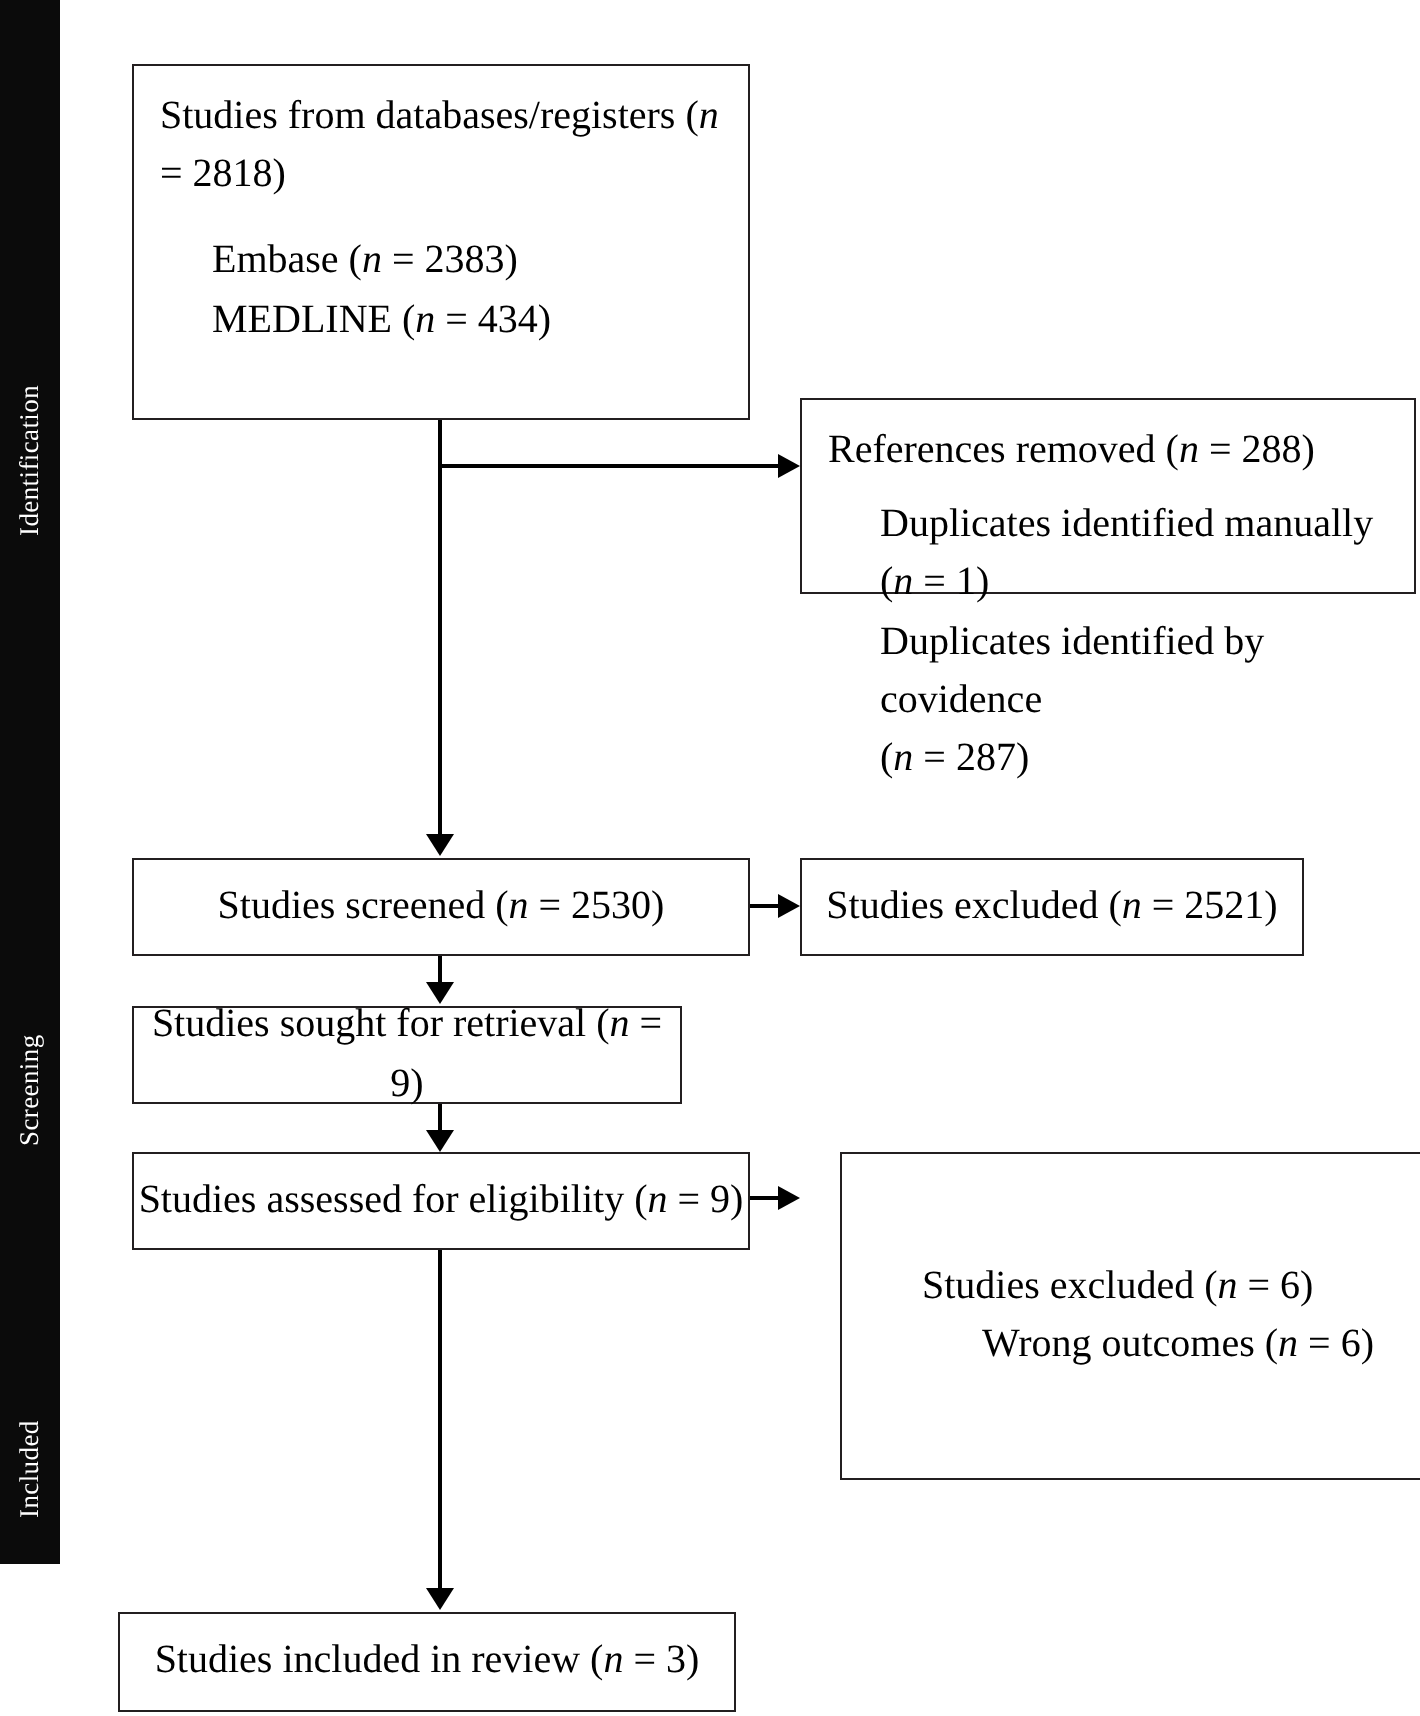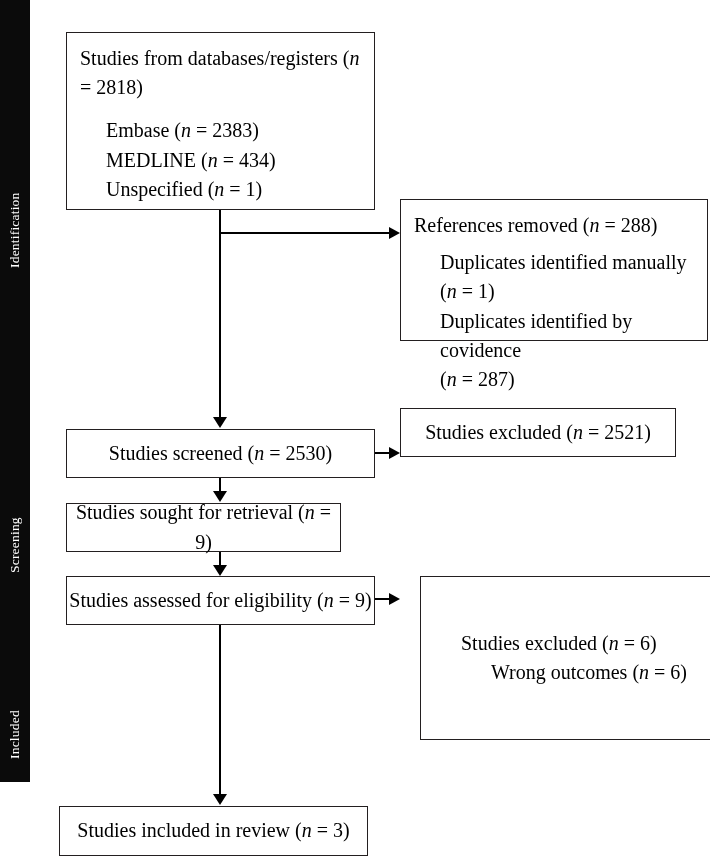--- a/index.html
+++ b/index.html
@@ -130,26 +130,23 @@
     <span class="title">
       <span>Studies from databases/registers (</span><em class="ital">n</em><span> = 2818)</span>
     </span>
     <span class="spacer"></span>
     <span class="sub">
       <span>Embase (</span><em class="ital">n</em><span> = 2383)</span>
     </span>
     <span class="sub">
       <span>MEDLINE (</span><em class="ital">n</em><span> = 434)</span>
     </span>
-    <span class="sub">
-      <span>Unspecified (</span><em class="ital">n</em><span> = 1)</span>
-    </span>
-  </div>
-
-  <div class="node topleft" style="left:400px; top:199px; width:308px; height:142px;">
+  </div>
+
+  <div class="node topleft" style="left:400px; top:199px; width:308px; height:98px;">
     <span class="title">
       <span>References removed (</span><em class="ital">n</em><span> = 288)</span>
     </span>
     <span class="spacer" style="height:8px;"></span>
     <span class="sub">
       <span>Duplicates identified manually (</span><em class="ital">n</em><span> = 1)</span>
     </span>
     <span class="sub">
       <span>Duplicates identified by covidence</span>
     </span>
@@ -157,21 +154,21 @@
       <span>(</span><em class="ital">n</em><span> = 287)</span>
     </span>
   </div>
 
   <div class="node center" style="left:66px; top:429px; width:309px; height:49px;">
     <span>
       <span>Studies screened (</span><em class="ital">n</em><span> = 2530)</span>
     </span>
   </div>
 
-  <div class="node center" style="left:400px; top:408px; width:276px; height:49px;">
+  <div class="node center" style="left:400px; top:429px; width:252px; height:49px;">
     <span>
       <span>Studies excluded (</span><em class="ital">n</em><span> = 2521)</span>
     </span>
   </div>
 
   <div class="node center" style="left:66px; top:503px; width:275px; height:49px;justify-content:flex-end;">
     <span>
       <span>Studies sought for retrieval (</span><em class="ital">n</em><span> = 9)</span>
     </span>
   </div>

